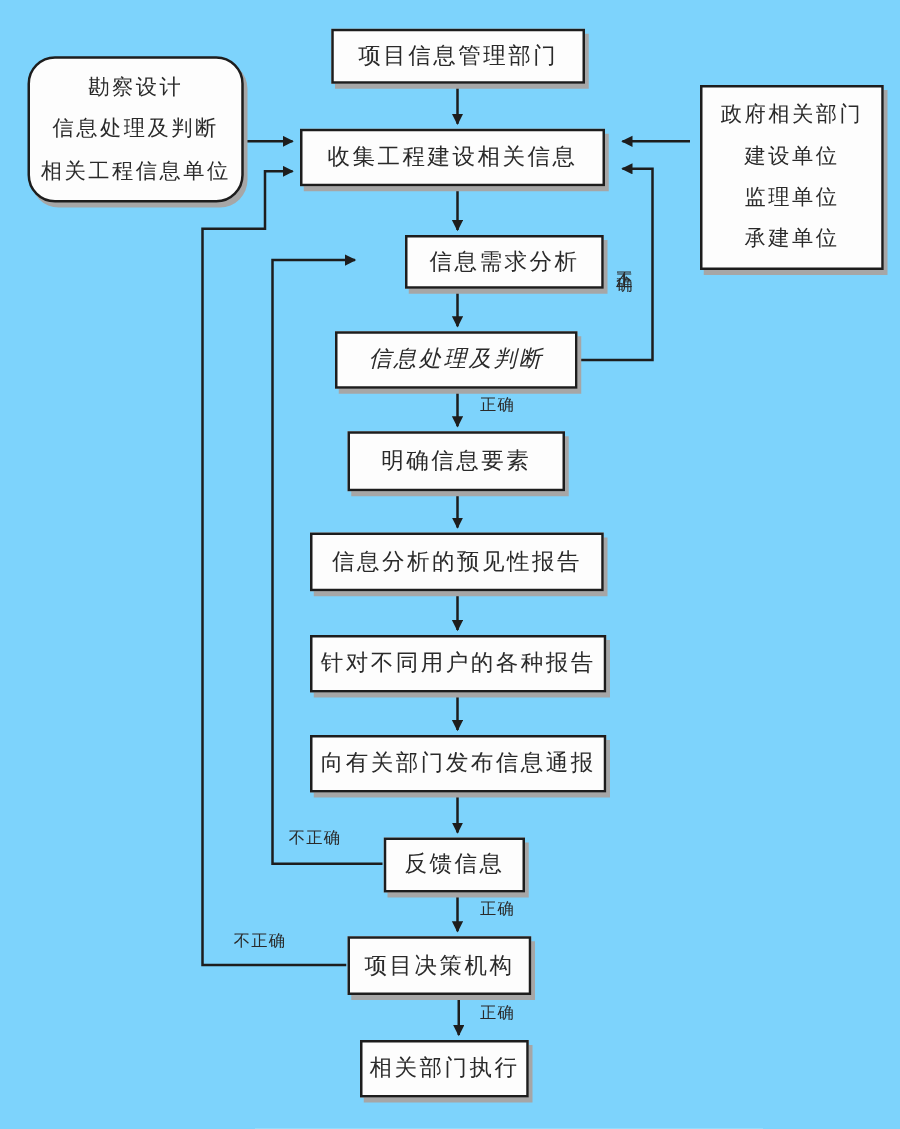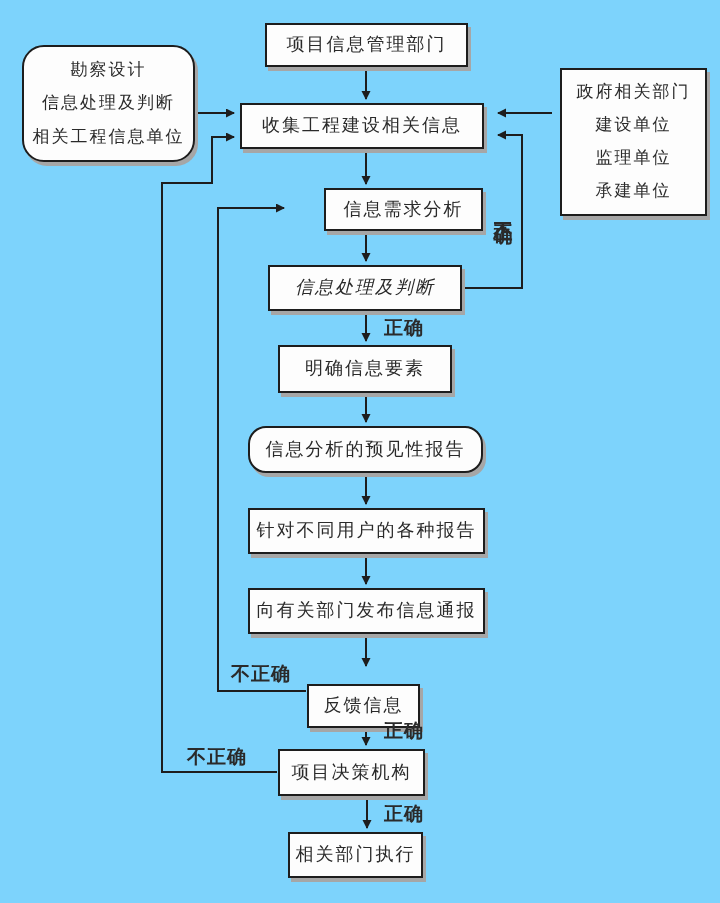--- a/index.html
+++ b/index.html
@@ -36,44 +36,43 @@
     z-index: 2;
   }
   .node.multi {
     flex-direction: column;
     justify-content: space-evenly;
     font-size: 17px;
   }
   .edge-label {
     position: absolute;
     color: #2a2a2a;
-    font-size: 19px;
+    font-size: 13px;
     letter-spacing: 1px;
     white-space: nowrap;
     z-index: 3;
-    font-weight: bold;
   }
   .edge-label.vertical {
     writing-mode: vertical-rl;
     text-orientation: upright;
     letter-spacing: 2px;
   }
 
   
   .n-project   { left: 265px; top: 23px;  width: 203px; height: 44px; }
   .n-leftsrc   { left: 22px;  top: 45px;  width: 173px; height: 117px; border-radius: 22px; }
   .n-rightsrc  { left: 560px; top: 68px;  width: 147px; height: 148px; }
   .n-collect   { left: 240px; top: 103px; width: 244px; height: 46px; }
   .n-analysis  { left: 288px; top: 188px; width: 159px; height: 43px; margin-left: 36px; }
   .n-judge     { left: 268px; top: 265px; width: 194px; height: 46px; font-style: italic; }
   .n-elements  { left: 278px; top: 345px; width: 174px; height: 48px; text-align: right; }
-  .n-forecast  { left: 248px; top: 426px; width: 235px; height: 47px; border-radius: 18px; }
+  .n-forecast  { left: 248px; top: 426px; width: 235px; height: 47px; }
   .n-reports   { left: 248px; top: 508px; width: 237px; height: 46px; }
   .n-notify    { left: 248px; top: 588px; width: 237px; height: 46px; }
-  .n-feedback  { left: 307px; top: 684px; width: 113px; height: 44px; }
+  .n-feedback  { left: 307px; top: 670px; width: 113px; height: 44px; }
   .n-decision  { left: 278px; top: 749px; width: 147px; height: 47px; }
   .n-execute   { left: 288px; top: 832px; width: 135px; height: 46px; }
 
   
   .l-judge-incorrect    { left: 490px; top: 207px; height: 74px; }
   .l-judge-correct      { left: 384px; top: 315px; }
   .l-feedback-incorrect { left: 231px; top: 661px; }
   .l-feedback-correct   { left: 384px; top: 718px; }
   .l-decision-incorrect { left: 187px; top: 744px; }
   .l-decision-correct   { left: 384px; top: 801px; }

